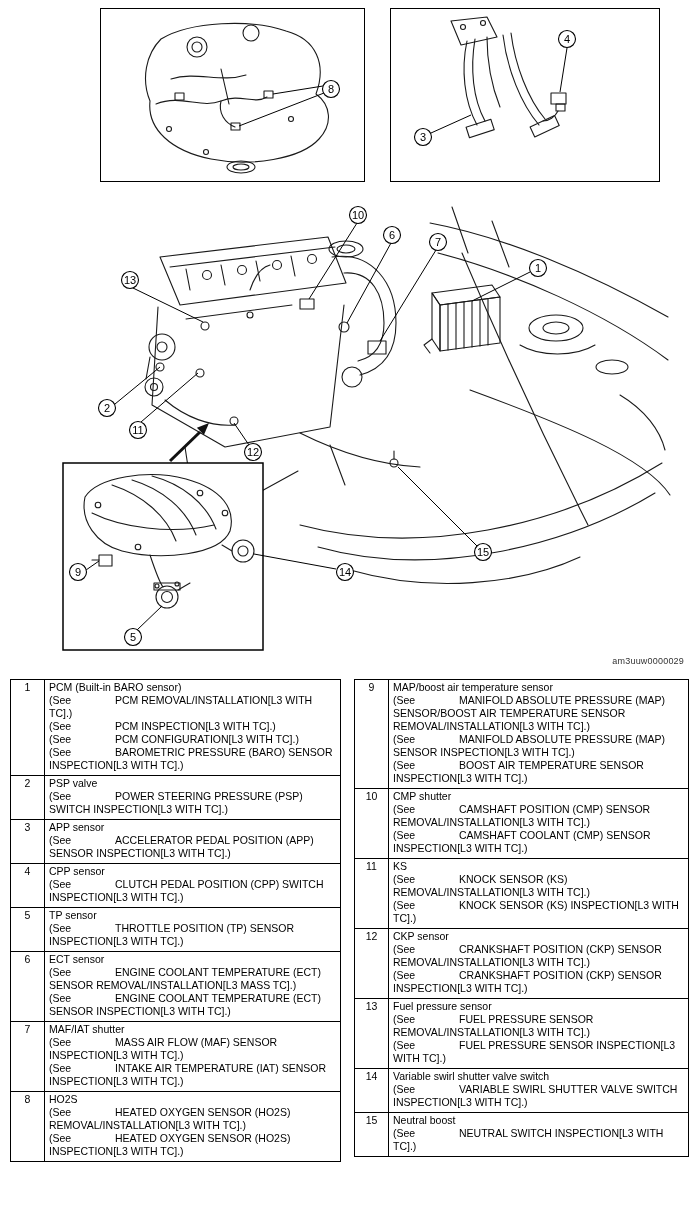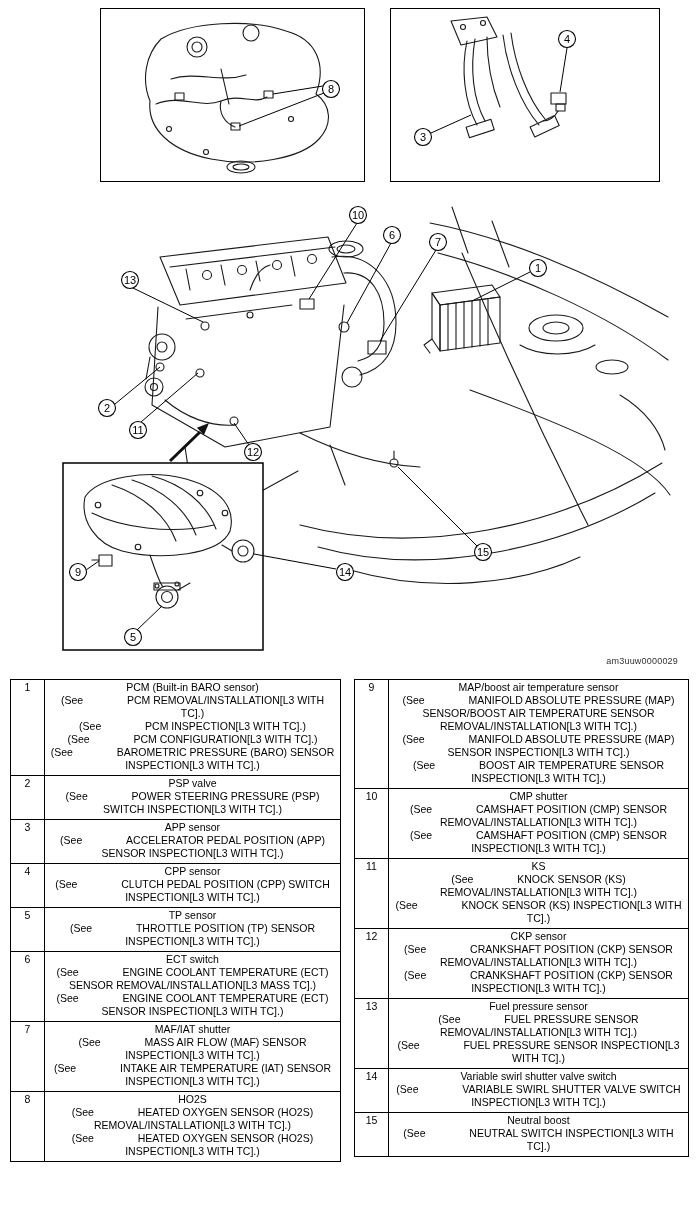--- a/index.html
+++ b/index.html
@@ -17,32 +17,32 @@
   svg .leader{ stroke:#000; fill:none; stroke-width:1; }
   svg .callout-circle { fill:#fff; stroke:#000; stroke-width:1.1; }
   svg text.callout-num {
     font:11px "Liberation Sans","DejaVu Sans",sans-serif;
     fill:#000; text-anchor:middle;
   }
   svg .thickbox { fill:#fff; stroke:#000; stroke-width:1.5; }
   svg .arrow-line { stroke:#111; stroke-width:3; fill:none; }
   svg .arrow-head { fill:#111; stroke:none; }
 
-  .figure-code { position:absolute; top:656px; right:18px; font-size:9px; letter-spacing:0.2px; color:#333; }
+  .figure-code { position:absolute; top:656px; right:12px; font-size:9px; letter-spacing:0.2px; color:#333; }
 
   .legend-wrap { position:absolute; top:679px; }
   .legend-left  { left:10px;  width:331px; }
   .legend-right { left:354px; width:335px; }
   table.legend { border-collapse:collapse; width:100%; table-layout:fixed; }
   table.legend td {
     border:1px solid #000; vertical-align:top;
     font-size:10.5px; line-height:13px;
   }
   table.legend td.num-cell { width:33px; text-align:center; padding:1px 0 2px; }
-  table.legend td.text-cell { padding:1px 4px 3px;text-align:center; }
+  table.legend td.text-cell { padding:1px 4px 3px; }
   .sensor-name, .see-ref {
     white-space:pre-wrap; word-wrap:break-word;
     tab-size:66px; -moz-tab-size:66px; -o-tab-size:66px;
   }
 </style>
 </head>
 <body>
 
 <div class="page">
 
@@ -315,21 +315,21 @@
           <tr>
             <td class="num-cell">5</td>
             <td class="text-cell">
               <div class="sensor-name">TP sensor</div>
               <div class="see-ref">(See	THROTTLE POSITION (TP) SENSOR INSPECTION[L3 WITH TC].)</div>
             </td>
           </tr>
           <tr>
             <td class="num-cell">6</td>
             <td class="text-cell">
-              <div class="sensor-name">ECT switch</div>
+              <div class="sensor-name">ECT sensor</div>
               <div class="see-ref">(See	ENGINE COOLANT TEMPERATURE (ECT) SENSOR REMOVAL/INSTALLATION[L3 MASS TC].)</div>
               <div class="see-ref">(See	ENGINE COOLANT TEMPERATURE (ECT) SENSOR INSPECTION[L3 WITH TC].)</div>
             </td>
           </tr>
           <tr>
             <td class="num-cell">7</td>
             <td class="text-cell">
               <div class="sensor-name">MAF/IAT shutter</div>
               <div class="see-ref">(See	MASS AIR FLOW (MAF) SENSOR INSPECTION[L3 WITH TC].)</div>
               <div class="see-ref">(See	INTAKE AIR TEMPERATURE (IAT) SENSOR INSPECTION[L3 WITH TC].)</div>
@@ -356,21 +356,21 @@
               <div class="see-ref">(See	MANIFOLD ABSOLUTE PRESSURE (MAP) SENSOR/BOOST AIR TEMPERATURE SENSOR REMOVAL/INSTALLATION[L3 WITH TC].)</div>
               <div class="see-ref">(See	MANIFOLD ABSOLUTE PRESSURE (MAP) SENSOR INSPECTION[L3 WITH TC].)</div>
               <div class="see-ref">(See	BOOST AIR TEMPERATURE SENSOR INSPECTION[L3 WITH TC].)</div>
             </td>
           </tr>
           <tr>
             <td class="num-cell">10</td>
             <td class="text-cell">
               <div class="sensor-name">CMP shutter</div>
               <div class="see-ref">(See	CAMSHAFT POSITION (CMP) SENSOR REMOVAL/INSTALLATION[L3 WITH TC].)</div>
-              <div class="see-ref">(See	CAMSHAFT POSITION (CMP) SENSOR INSPECTION[L3 WITH TC].)</div>
+              <div class="see-ref">(See	CAMSHAFT COOLANT (CMP) SENSOR INSPECTION[L3 WITH TC].)</div>
             </td>
           </tr>
           <tr>
             <td class="num-cell">11</td>
             <td class="text-cell">
               <div class="sensor-name">KS</div>
               <div class="see-ref">(See	KNOCK SENSOR (KS) REMOVAL/INSTALLATION[L3 WITH TC].)</div>
               <div class="see-ref">(See	KNOCK SENSOR (KS) INSPECTION[L3 WITH TC].)</div>
             </td>
           </tr>

